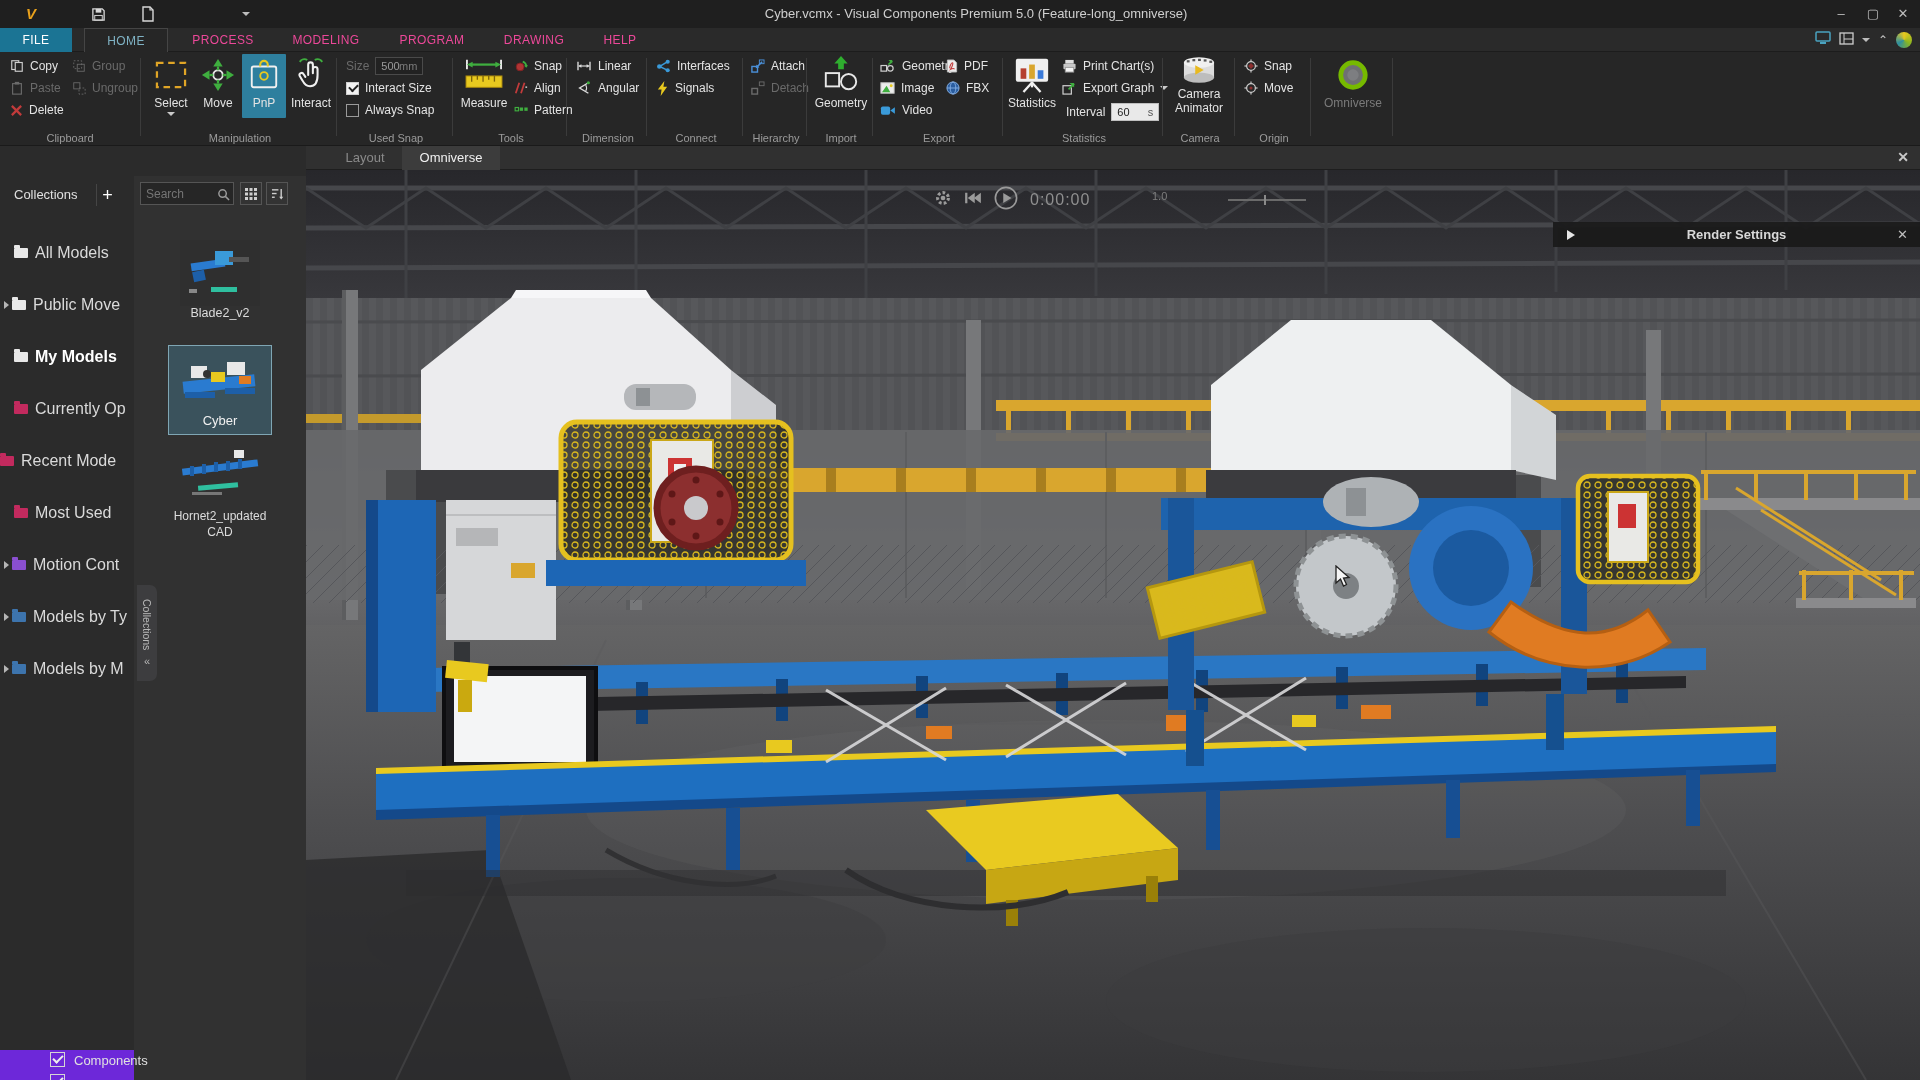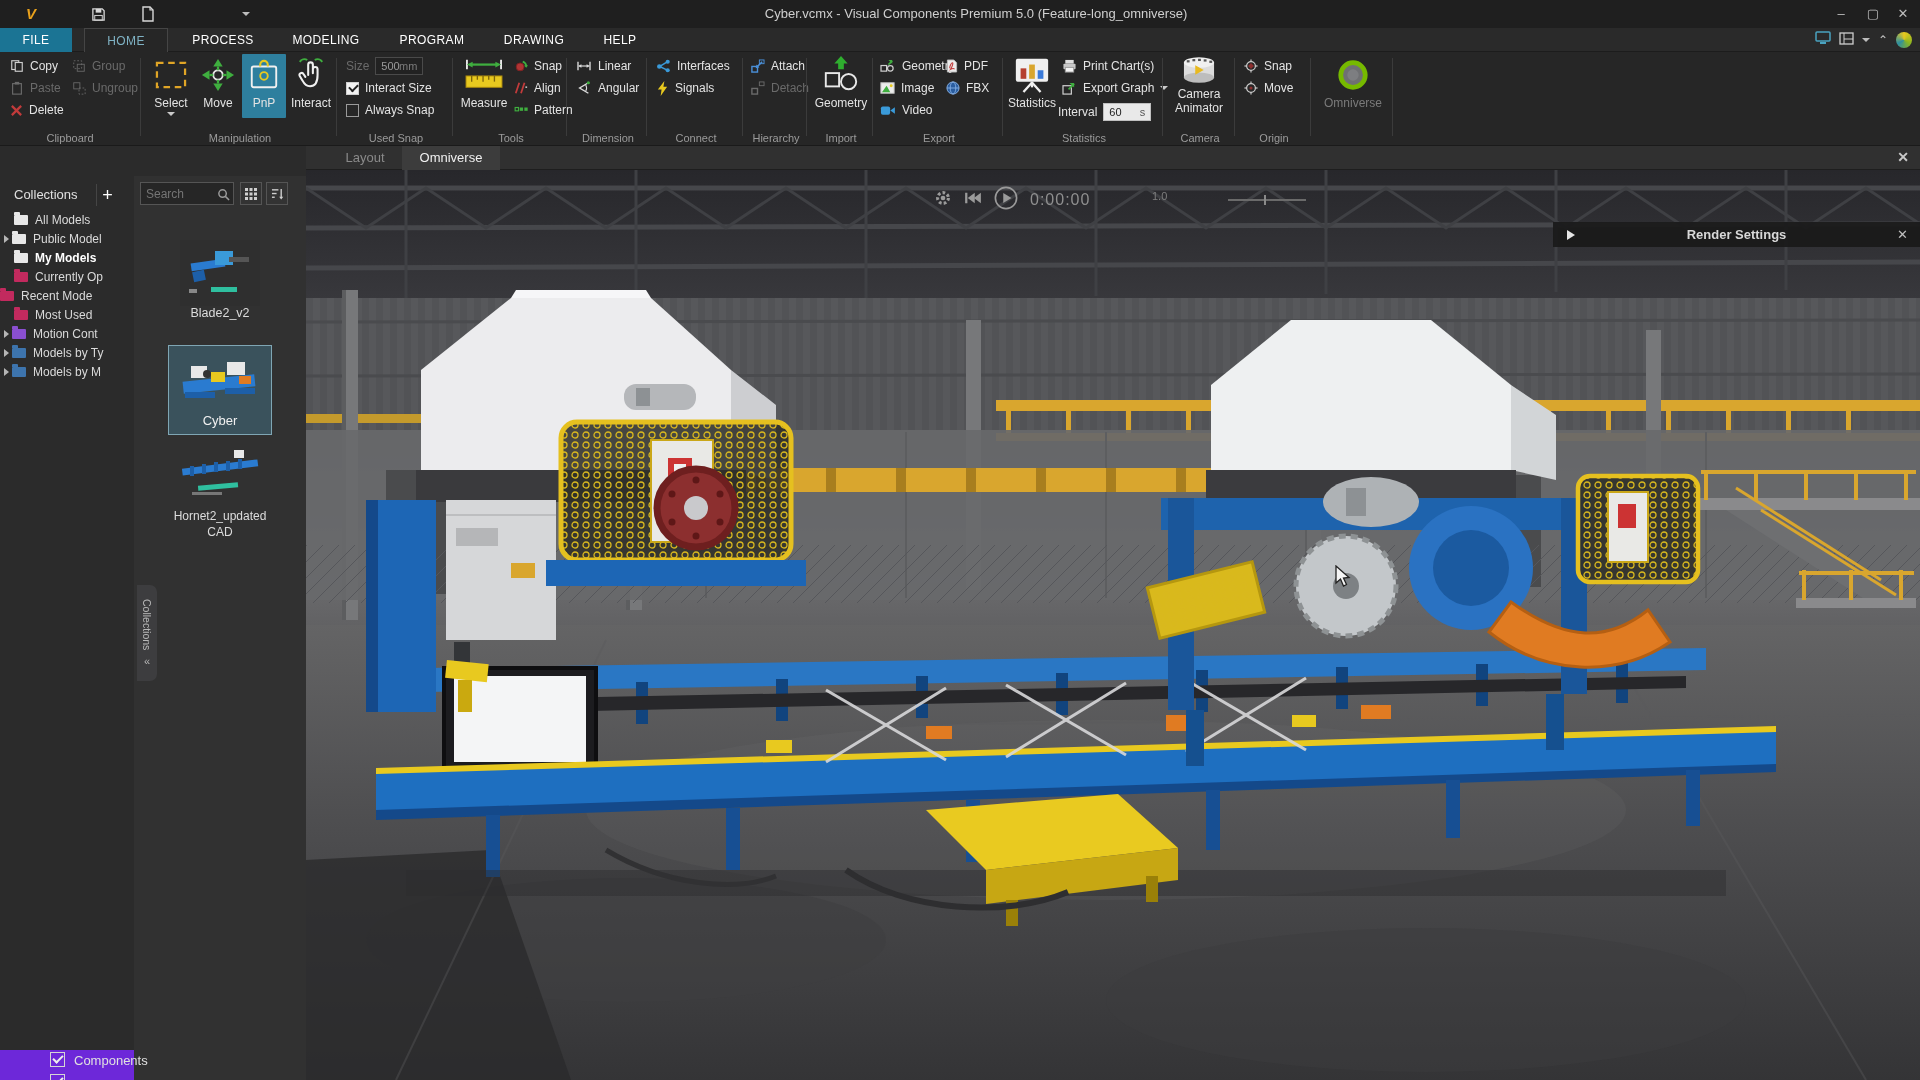--- a/index.html
+++ b/index.html
@@ -14,21 +14,21 @@
              font-weight:bold; font-style:italic; font-size:15px; line-height:18px; text-align:center; }
   .qa-btn { position:absolute; top:5px; width:20px; height:18px; display:flex; align-items:center; justify-content:center; }
   .title-text { position:absolute; left:0; right:0; top:0; height:28px; text-align:center;
                 font-size:13px; line-height:28px; color:#cfcfcf;padding-left:32px; }
   .win-btn { position:absolute; top:0; width:34px; height:26px; color:#bdbdbd; font-size:13px;
              display:flex; align-items:center; justify-content:center; }
   .caret-down { width:0; height:0; border-left:4px solid transparent; border-right:4px solid transparent; border-top:4px solid #bdbdbd; }
 
   
   .menubar { position:absolute; left:0; top:28px; width:1920px; height:24px; background:#2a2a2a; border-bottom:1px solid #1c1c1c; }
-  .mtab { position:absolute; top:0; height:24px; line-height:24px; text-align:center; font-size:12px; color:#ffffff; letter-spacing:.4px; }
+  .mtab { position:absolute; top:0; height:24px; line-height:24px; text-align:center; font-size:12px; color:#ec4899; letter-spacing:.4px; }
   .mtab.file { background:#1b7494; color:#fff; }
   .mtab.active { background:#262626; border:1px solid #454545; border-bottom:none; color:#7fb2c4; }
   .ribbon-corner-icons { position:absolute; right:8px; top:3px; display:flex; gap:8px; align-items:center; }
 
   
   .ribbon { position:absolute; left:0; top:52px; width:1920px; height:94px; background:#262626; border-bottom:1px solid #1a1a1a; }
   .rgroup { position:absolute; top:0; height:94px; }
   .rdiv { position:absolute; top:6px; height:78px; width:1px; background:#3b3b3b; }
   .glabel { position:absolute; bottom:2px; left:0; right:0; text-align:center; font-size:11px; color:#9b9b9b; }
   .sbtn { position:absolute; height:20px; display:flex; align-items:center; gap:6px; font-size:12px; color:#e3e3e3; white-space:nowrap; }
@@ -51,21 +51,21 @@
 
   
   .ecat { position:absolute; left:0; top:146px; width:306px; bottom:0; background:#2b2b2b; }
   .ecat-header { position:absolute; left:0; top:0; width:306px; height:30px; background:#2d2d2d; border-bottom:1px solid #222; }
   .ecat-title { position:absolute; left:12px; top:5px; font-size:15px; color:#e0e0e0; }
   .ecat-items-col { position:absolute; left:134px; top:30px; right:0; bottom:0; background:#313131; }
   .coll-row { position:absolute; left:0; top:36px; width:134px; height:26px; }
   .coll-label { position:absolute; left:14px; top:5px; font-size:13px; color:#e0e0e0; }
   .plus-btn { position:absolute; left:96px; top:2px; width:22px; height:22px; color:#fff; font-size:18px; line-height:22px; text-align:center; border-left:1px solid #454545; }
   .tree { position:absolute; left:0; top:64px; width:134px; }
-  .trow { position:relative; height:19px; display:flex; align-items:center; font-size:12px; color:#dadada; white-space:nowrap; overflow:hidden; }
+  .trow { position:relative; height:19px; display:flex; align-items:center; font-size:16px; color:#dadada; white-space:nowrap; overflow:hidden;margin-top:33px; }
   .trow .arr { width:12px; flex:0 0 12px; display:flex; justify-content:center; }
   .trow .tri { width:0; height:0; border-top:4px solid transparent; border-bottom:4px solid transparent; border-left:5px solid #b5b5b5; }
   .folder { width:14px; height:10px; border-radius:1px; position:relative; margin-right:7px; flex:0 0 14px; }
   .folder:before { content:""; position:absolute; left:0; top:-3px; width:6px; height:3px; background:inherit; border-radius:1px 1px 0 0; }
   .f-white { background:#e8e8e8; } .f-pink { background:#c22a5e; } .f-purple { background:#8a4fd0; } .f-blue { background:#3d74ad; }
   .trow.bold { font-weight:bold; color:#fff; }
   .search-row { position:absolute; left:140px; top:36px; height:24px; }
   .search-box { position:absolute; left:0; top:0; width:94px; height:23px; background:#262626; border:1px solid #555; }
   .search-box input { position:absolute; left:5px; top:2px; width:66px; height:17px; background:transparent; border:none; outline:none;
                       color:#9a9a9a; font-size:12px; font-family:"Liberation Sans",sans-serif; }
@@ -466,21 +466,21 @@
       </div>
       <div class="sbtn" style="left:56px;top:26px">
         <svg width="15" height="13" viewBox="0 0 16 14">
             <rect x="1" y="4" width="9" height="9" fill="none" stroke="#cfcfcf" stroke-width="1.3"></rect>
             <line x1="7" y1="8" x2="13" y2="2" stroke="#3fae3f" stroke-width="1.8"></line>
             <polygon points="13,6 13,1 8,1" fill="#3fae3f"></polygon>
           </svg>
         <span>Export Graph</span>
         <span class="tri-down"></span>
       </div>
-      <div class="sbtn" style="left:52px;top:50px">
+      <div class="sbtn" style="left:60px;top:50px">
         <span>Interval</span>
         <span class="field light" style="width:48px">
           <span class="val">60</span>
           <span class="unit">s</span>
         </span>
       </div>
       <div class="glabel">Statistics</div>
     </div>
     <div class="rdiv" style="left:1162px"></div>
 
@@ -559,21 +559,21 @@
     <div class="tree">
       <div class="trow" style="padding-left:14px">
         <span class="folder f-white"></span>
         <span>All Models</span>
       </div>
       <div class="trow">
         <span class="arr">
             <span class="tri"></span>
           </span>
         <span class="folder f-white"></span>
-        <span>Public Model</span>
+        <span>Public Move</span>
       </div>
       <div class="trow bold" style="padding-left:14px">
         <span class="folder f-white"></span>
         <span>My Models</span>
       </div>
       <div class="trow" style="padding-left:14px">
         <span class="folder f-pink"></span>
         <span>Currently Op</span>
       </div>
       <div class="trow" style="padding-left:0">

